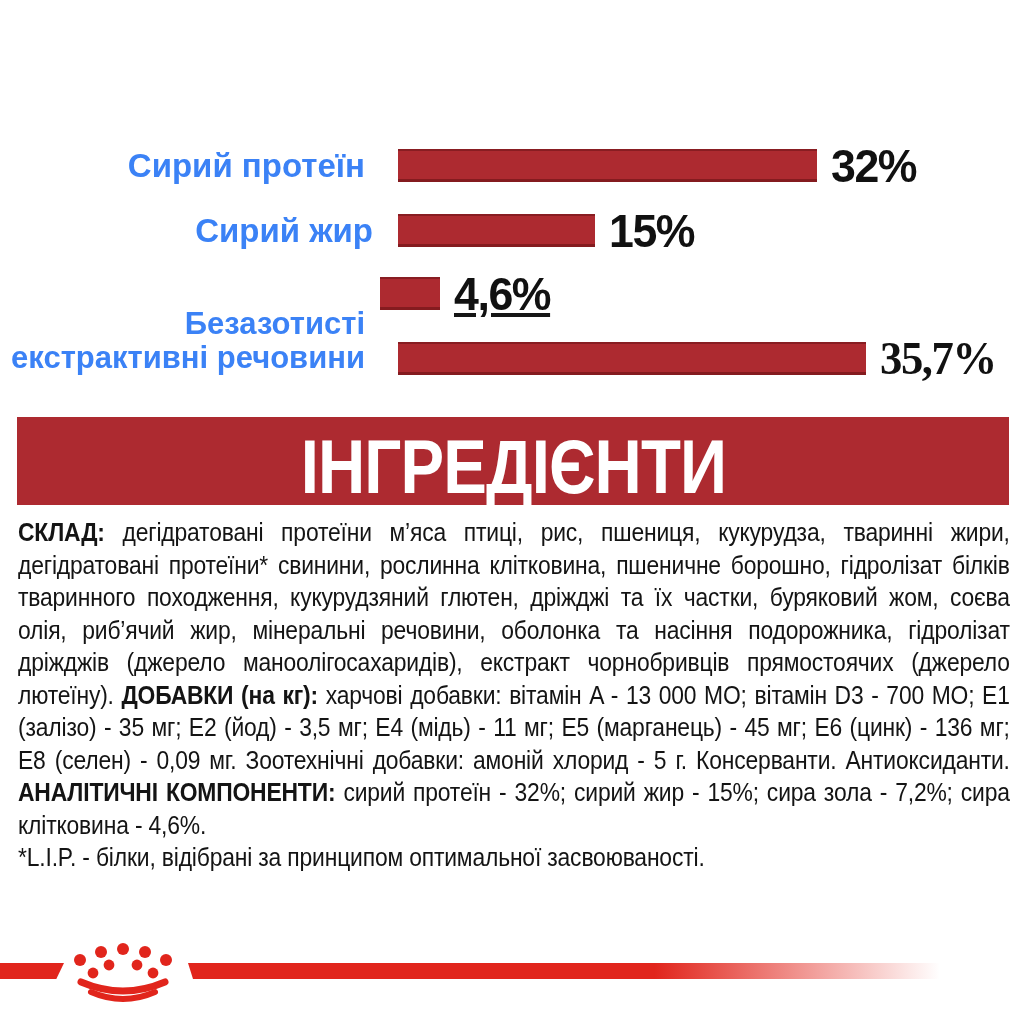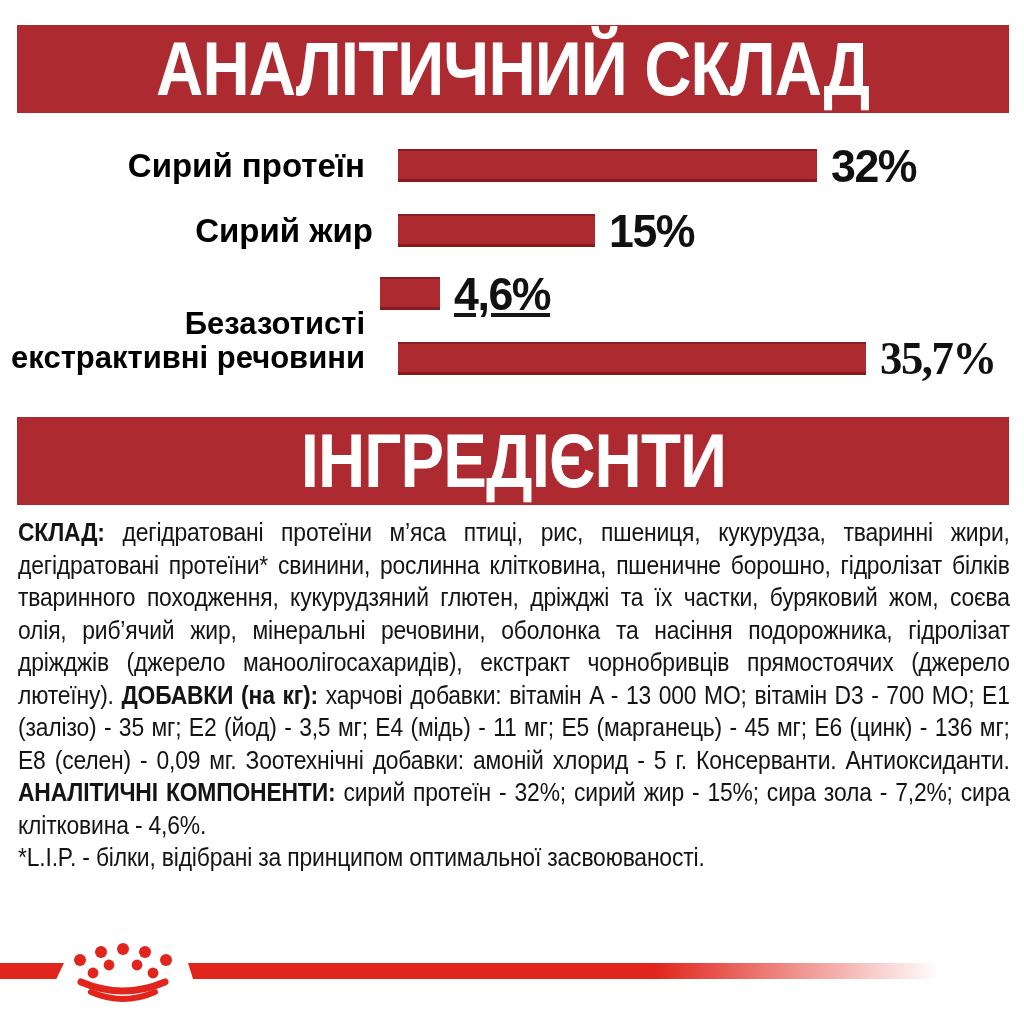--- a/index.html
+++ b/index.html
@@ -5,29 +5,29 @@
   html,body{margin:0;padding:0;background:#ffffff;}
   .page{
     position:relative;width:1024px;height:1024px;background:#fff;overflow:hidden;
     font-family:"Liberation Sans","DejaVu Sans",sans-serif;color:#161616;
   }
   .banner{
     position:absolute;left:17px;width:992px;height:88px;background:var(--brand-red,#ad2a30);
     display:flex;align-items:center;justify-content:center;
   }
   .banner--top{top:25px;}
-  .banner--ingredients{top:417px;}
+  .banner--ingredients{top:417px;align-items:flex-end;}
   .banner__text{
     color:#ffffff;font-weight:bold;font-size:76px;line-height:1;letter-spacing:-1px;
     transform:scaleX(0.86);transform-origin:center center;white-space:nowrap;
   }
   #chart{position:absolute;top:0;left:0;width:1024px;height:1024px;pointer-events:none;}
   .bar-label{
     position:absolute;left:0;width:365px;text-align:right;
-    font-weight:bold;font-size:33px;line-height:40px;color:#000000;white-space:pre-line;
+    font-weight:bold;font-size:33px;line-height:40px;color:#3b82f6;white-space:pre-line;
   }
   .bar-label.two-line{font-size:31px;line-height:34px;}
   .bar-row{position:absolute;left:398px;height:30px;display:flex;align-items:center;}
   .bar{
     height:33px;background:var(--brand-red,#ad2a30);
     box-shadow:inset 0 2px 0 rgba(70,5,8,.35), inset 0 -3px 0 rgba(70,5,8,.4);
   }
   .bar-value{
     margin-left:14px;font-weight:bold;font-size:47px;letter-spacing:-1.5px;
     color:#111;white-space:nowrap;transform:scaleX(.95);transform-origin:left center;
@@ -47,23 +47,20 @@
     background:linear-gradient(90deg,var(--accent-red,#e1251c) 0%,var(--accent-red,#e1251c) 62%,rgba(225,37,28,0) 100%);
     clip-path:polygon(0 0,100% 0,100% 100%,5px 100%);
   }
   .crown{position:absolute;left:53px;top:926px;color:var(--accent-red,#e1251c);}
 </style>
 </head>
 <body>
 
 <div class="page">
 
-  <div class="banner banner--top">
-    <span class="banner__text">АНАЛІТИЧНИЙ СКЛАД</span>
-  </div>
 
   <div id="chart">
       <div class="bar-label" style="top: 146px;">Сирий протеїн</div>
       <div class="bar-row" style="top: 150px; left: 398px;">
         <div class="bar" style="width: 419px;"></div>
         <div class="bar-value">32%</div>
       </div>
       <div class="bar-label" style="top: 211px; padding-left: 8px;">Сирий жир</div>
       <div class="bar-row" style="top: 215px; left: 398px;">
         <div class="bar" style="width: 197px;"></div>

